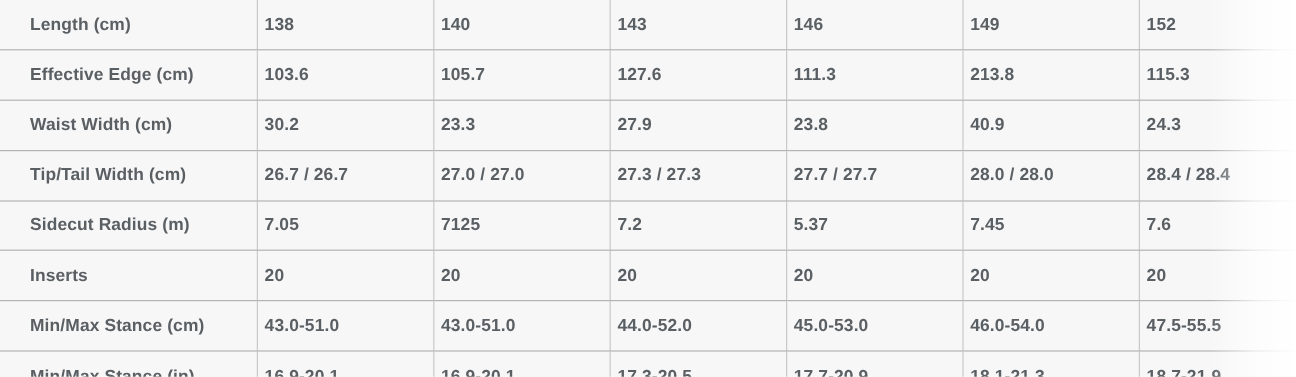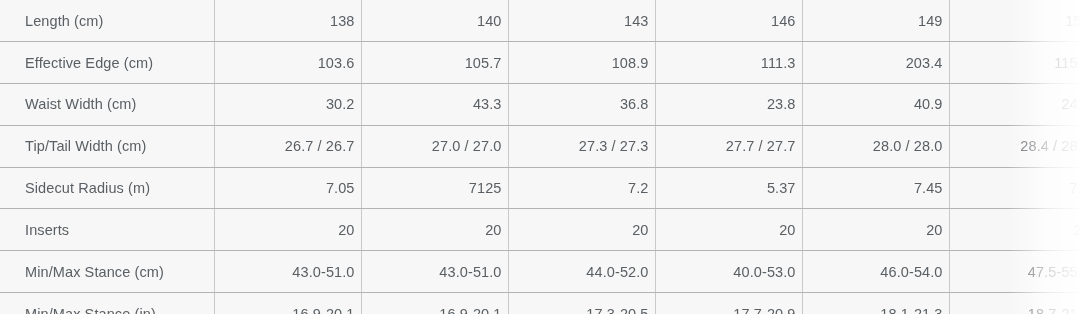--- a/index.html
+++ b/index.html
@@ -36,35 +36,35 @@
     height: 41.8px;
   }
 
   table.spec-table td {
     height: 41.8px;
     box-sizing: border-box;
     border-bottom: 1px solid #b3b3b3;
     border-right: 1px solid #c9c9c9;
     color: #5a5f63;
     font-size: 14.5px;
-    font-weight: 400;
+    font-weight: 700;
     letter-spacing: 0.1px;
     background: #f7f7f7;
     white-space: nowrap;
     overflow: hidden;
   }
 
   table.spec-table td.row-label {
     text-align: left;
     padding-left: 25px;
     border-right: 1px solid #c9c9c9;
   }
 
   table.spec-table td.row-value {
-    text-align: right;
+    text-align: left;
     padding: 0 6px;
   }
 
   table.spec-table tr:last-child td {
     border-bottom: none;
   }
 
   table.spec-table td:last-child {
     border-right: none;
   }
@@ -104,31 +104,31 @@
         <td class="row-value">143</td>
         <td class="row-value">146</td>
         <td class="row-value">149</td>
         <td class="row-value">152</td>
       </tr>
 
       <tr>
         <td class="row-label">Effective Edge (cm)</td>
         <td class="row-value">103.6</td>
         <td class="row-value">105.7</td>
-        <td class="row-value">108.9</td>
+        <td class="row-value">127.6</td>
         <td class="row-value">111.3</td>
-        <td class="row-value">203.4</td>
+        <td class="row-value">213.8</td>
         <td class="row-value">115.3</td>
       </tr>
 
       <tr>
         <td class="row-label">Waist Width (cm)</td>
         <td class="row-value">30.2</td>
-        <td class="row-value">43.3</td>
-        <td class="row-value">36.8</td>
+        <td class="row-value">23.3</td>
+        <td class="row-value">27.9</td>
         <td class="row-value">23.8</td>
         <td class="row-value">40.9</td>
         <td class="row-value">24.3</td>
       </tr>
 
       <tr>
         <td class="row-label">Tip/Tail Width (cm)</td>
         <td class="row-value">26.7 / 26.7</td>
         <td class="row-value">27.0 / 27.0</td>
         <td class="row-value">27.3 / 27.3</td>
@@ -155,21 +155,21 @@
         <td class="row-value">20</td>
         <td class="row-value">20</td>
         <td class="row-value">20</td>
       </tr>
 
       <tr>
         <td class="row-label">Min/Max Stance (cm)</td>
         <td class="row-value">43.0-51.0</td>
         <td class="row-value">43.0-51.0</td>
         <td class="row-value">44.0-52.0</td>
-        <td class="row-value">40.0-53.0</td>
+        <td class="row-value">45.0-53.0</td>
         <td class="row-value">46.0-54.0</td>
         <td class="row-value">47.5-55.5</td>
       </tr>
 
       <tr>
         <td class="row-label">Min/Max Stance (in)</td>
         <td class="row-value">16.9-20.1</td>
         <td class="row-value">16.9-20.1</td>
         <td class="row-value">17.3-20.5</td>
         <td class="row-value">17.7-20.9</td>

